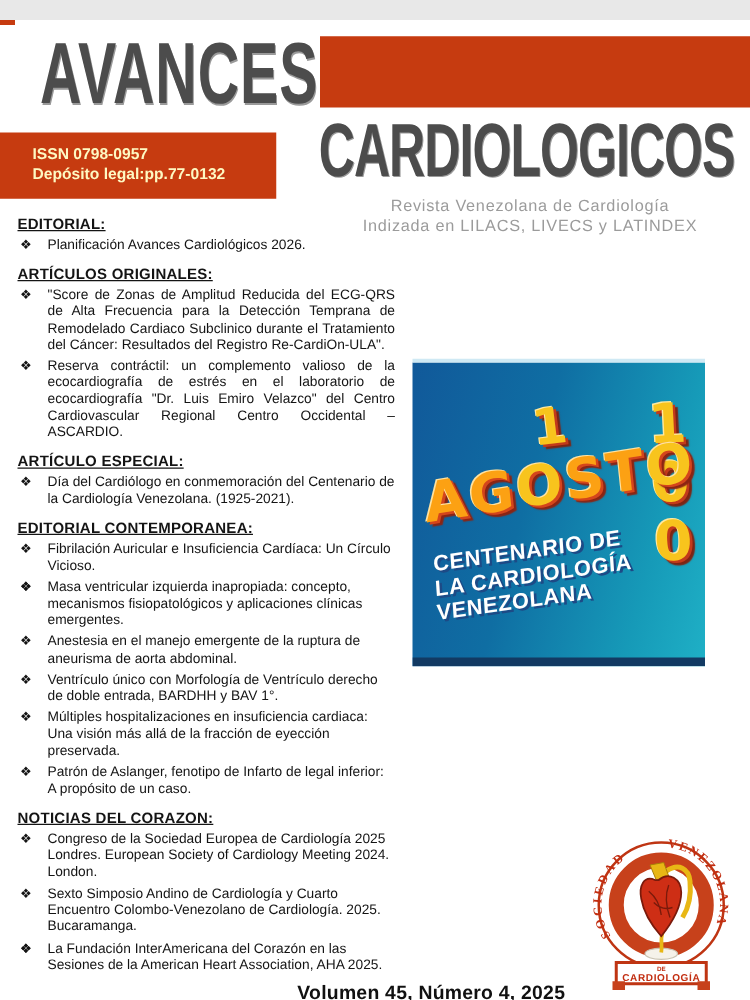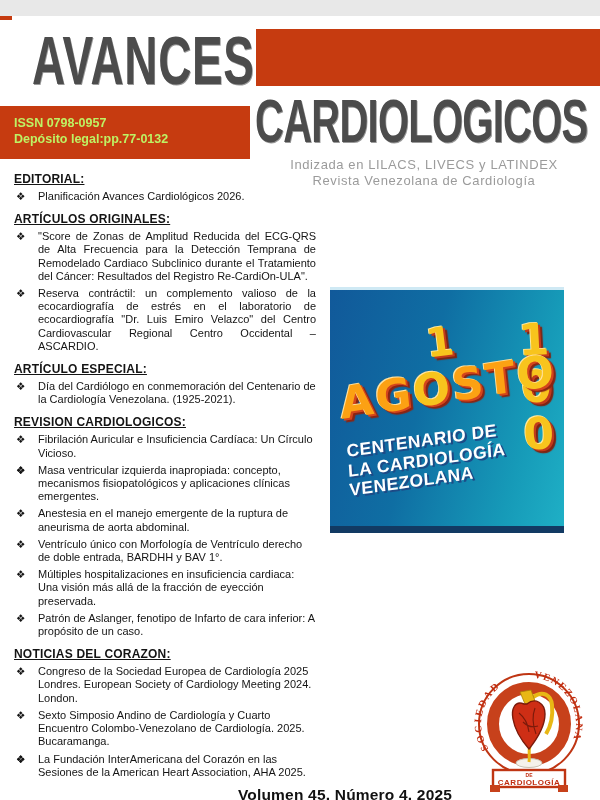--- a/index.html
+++ b/index.html
@@ -10,23 +10,23 @@
   }
   
   .top-mark { position:absolute; left:0; top:0; width:12px; height:4px; background:#c63b10; }
   .red-rect-top { position:absolute; left:256px; top:13px; width:344px; height:57px; background:#c63b10; }
   .title-avances {
     position:absolute; left:32px; top:4px; font-size:62px; font-weight:bold; color:#4c4c4c;
     letter-spacing:1px; transform:scale(0.74,1.12); transform-origin:left top; white-space:nowrap;
     text-shadow:1px 1px 0 #9a9a9a;
   }
   .issn-block {
-    position:absolute; left:0; top:90px; width:250px; height:53px; background:#c63b10;
-    color:#bef264; font-weight:bold; font-size:12.5px; line-height:16px;
-    padding:9px 0 0 14px; box-sizing:border-box;
+    position:absolute; left:0; top:90px; width:221px; height:53px; background:#c63b10;
+    color:#fef9c3; font-weight:bold; font-size:12.5px; line-height:16px;
+    padding:9px 0 0 26px; box-sizing:border-box;
   }
   .title-cardio {
     position:absolute; left:255px; top:70px; font-size:52px; font-weight:bold; color:#4c4c4c;
     letter-spacing:-1px; transform:scale(0.77,1.16); transform-origin:left top; white-space:nowrap;
     text-shadow:1px 1px 0 #9a9a9a;
   }
   .subtitle {
     position:absolute; left:250px; top:141px; width:348px; text-align:center;
     color:#9b9b9b; font-size:13px; line-height:15.5px; letter-spacing:0.6px; white-space:nowrap;
   }
@@ -88,49 +88,49 @@
 
   <div class="top-mark"></div>
   <div class="red-rect-top"></div>
   <div class="title-avances">AVANCES</div>
   <div class="issn-block">
     <div>ISSN 0798-0957</div>
     <div>Depósito legal:pp.77-0132</div>
   </div>
   <div class="title-cardio">CARDIOLOGICOS</div>
   <div class="subtitle">
+    <div>Revista Venezolana de Cardiología</div>
     <div>Indizada en LILACS, LIVECS y LATINDEX</div>
-    <div>Revista Venezolana de Cardiología</div>
   </div>
 
   <div class="toc">
       <div class="toc-section">
         <div class="toc-heading">EDITORIAL:</div>
         <div class="toc-item"><span class="bullet">❖</span><span>Planificación Avances Cardiológicos 2026.</span></div>
       </div>
       <div class="toc-section justify">
         <div class="toc-heading">ARTÍCULOS ORIGINALES:</div>
         <div class="toc-item"><span class="bullet">❖</span><span>"Score de Zonas de Amplitud Reducida del ECG-QRS de Alta Frecuencia para la Detección Temprana de Remodelado Cardiaco Subclinico durante el Tratamiento del Cáncer: Resultados del Registro Re-CardiOn-ULA".</span></div>
         <div class="toc-item"><span class="bullet">❖</span><span>Reserva contráctil: un complemento valioso de la ecocardiografía de estrés en el laboratorio de ecocardiografía "Dr. Luis Emiro Velazco" del Centro Cardiovascular Regional Centro Occidental – ASCARDIO.</span></div>
       </div>
       <div class="toc-section">
         <div class="toc-heading">ARTÍCULO ESPECIAL:</div>
         <div class="toc-item"><span class="bullet">❖</span><span>Día del Cardiólogo en conmemoración del Centenario de la Cardiología Venezolana.  (1925-2021).</span></div>
       </div>
       <div class="toc-section">
-        <div class="toc-heading">REVISION CARDIOLOGICOS:</div>
+        <div class="toc-heading">EDITORIAL CONTEMPORANEA:</div>
         <div class="toc-item"><span class="bullet">❖</span><span>Fibrilación Auricular e Insuficiencia Cardíaca: Un Círculo Vicioso.</span></div>
         <div class="toc-item"><span class="bullet">❖</span></div>
         <div class="toc-item"><span class="bullet">❖</span><span>Masa ventricular izquierda inapropiada: concepto, mecanismos fisiopatológicos y aplicaciones clínicas emergentes.</span></div>
         <div class="toc-item"><span class="bullet">❖</span><span>Anestesia en el manejo emergente de la ruptura de aneurisma de aorta abdominal.</span></div>
       </div>
       <div class="toc-section">
         <div class="toc-item"><span class="bullet">❖</span><span>Ventrículo único con Morfología de Ventrículo derecho de doble entrada, BARDHH y BAV 1°.</span></div>
         <div class="toc-item"><span class="bullet">❖</span><span>Múltiples hospitalizaciones en insuficiencia cardiaca: Una visión más allá de la fracción de eyección preservada.</span></div>
-        <div class="toc-item"><span class="bullet">❖</span><span>Patrón de Aslanger, fenotipo de Infarto de cara inferior: A propósito de un caso.</span></div>
+        <div class="toc-item"><span class="bullet">❖</span><span>Patrón de Aslanger, fenotipo de Infarto de legal inferior: A propósito de un caso.</span></div>
       </div>
       <div class="toc-section">
         <div class="toc-heading">NOTICIAS DEL CORAZON:</div>
         <div class="toc-item"><span class="bullet">❖</span><span>Congreso de la Sociedad Europea de Cardiología 2025 Londres. European Society of Cardiology Meeting 2024. London.</span></div>
         <div class="toc-item"><span class="bullet">❖</span><span>Sexto Simposio Andino de Cardiología y Cuarto Encuentro Colombo-Venezolano de Cardiología. 2025. Bucaramanga.</span></div>
         <div class="toc-item"><span class="bullet">❖</span></div>
         <div class="toc-item"><span class="bullet">❖</span><span>La Fundación InterAmericana del Corazón en las Sesiones de la American Heart Association, AHA 2025.</span></div>
       </div>
     </div>
 

